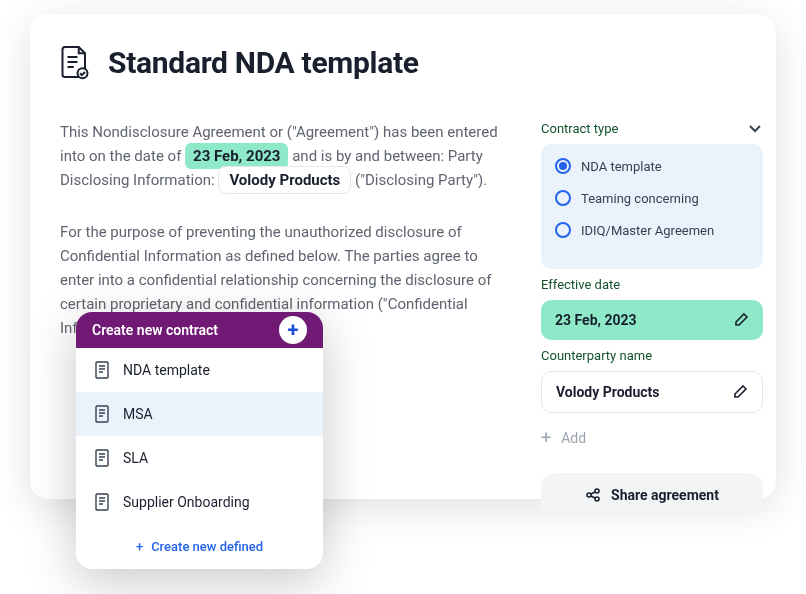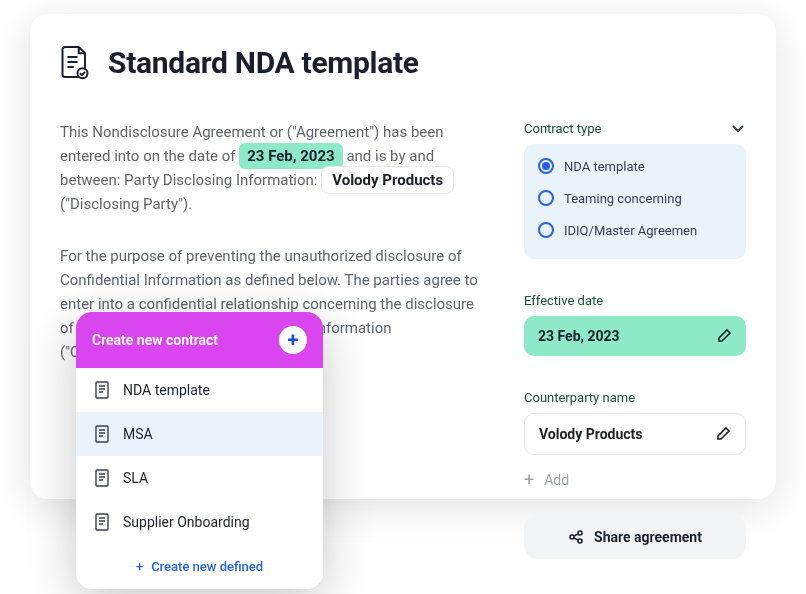--- a/index.html
+++ b/index.html
@@ -1,43 +1,43 @@
 <!DOCTYPE html>
 <html><head>
 <meta charset="utf-8">
 <style>
 *{box-sizing:border-box;margin:0;padding:0;font-family:-apple-system,BlinkMacSystemFont,"Segoe UI",Roboto,sans-serif}
 body{background:#fff;width:806px;height:594px;position:relative;overflow:hidden}
-.card{position:absolute;top:14px;left:30px;width:746px;height:485px;background:#fff;border-radius:18px;box-shadow:0 8px 40px rgba(0,0,0,0.12);padding:30px 30px 0 30px}
+.card{position:absolute;top:14px;left:30px;width:746px;height:485px;background:#fff;border-radius:18px;box-shadow:0 8px 40px rgba(0,0,0,0.12);padding:30px 13px 0 30px}
 .header{display:flex;align-items:center;gap:18px;margin-bottom:40px}
 .doc-icon{width:30px;height:36px;flex-shrink:0}
 .title{font-size:30px;font-weight:700;color:#1a1f2e;letter-spacing:-0.3px}
 .content{display:flex;gap:40px}
 .body-col{flex:1;font-size:15px;line-height:24px;color:#5f6470}
 .body-col p{margin-bottom:28px}
 .hl-green{background:#8de9c8;border-radius:6px;padding:4px 8px;font-weight:700;color:#1a1f2e}
 .chip-box{background:#fff;border:1px solid #e5e7eb;border-radius:8px;padding:4px 10px;font-weight:700;color:#1a1f2e}
 .side-col{width:222px;flex-shrink:0}
 .side-title{font-size:13px;color:#14532d;margin-bottom:8px;display:flex;justify-content:space-between;align-items:center}
 .chev{width:16px;height:16px}
 .radio-box{background:#eaf2fc;border-radius:10px;padding:14px 14px}
 .radio-item{display:flex;align-items:center;gap:10px;font-size:13px;color:#374151;margin-bottom:16px;cursor:pointer}
-.radio-item:last-child{margin-bottom:7px}
+.radio-item:last-child{margin-bottom:17px}
 .radio-o{width:16px;height:16px;border:2px solid #2563eb;border-radius:50%;flex-shrink:0;position:relative}
 .radio-o.sel::after{content:"";position:absolute;top:2px;left:2px;width:8px;height:8px;background:#2563eb;border-radius:50%}
-.field-block{margin-top:34px}
+.field-block{margin-top:8px}
 .field-val{background:#8de9c8;border-radius:10px;padding:12px 14px;display:flex;justify-content:space-between;align-items:center;font-weight:700;font-size:14px;color:#1a1f2e}
 .field-val.white{background:#fff;border:1px solid #e5e7eb}
 .edit-icon{width:16px;height:16px;flex-shrink:0}
 .add-row{display:flex;align-items:center;gap:10px;color:#9ca3af;font-size:14px;margin-top:16px;cursor:pointer}
 .plus{font-size:18px;line-height:1}
 .share-btn{margin-top:26px;background:#f2f4f6;border-radius:14px;padding:14px;display:flex;align-items:center;justify-content:center;gap:10px;font-weight:700;font-size:14px;color:#1a1f2e;cursor:pointer}
 .share-ic{width:16px;height:16px}
 .dropdown{position:absolute;top:312px;left:76px;width:247px;background:#fff;border-radius:16px;box-shadow:0 12px 50px rgba(0,0,0,0.22);overflow:hidden}
-.dd-head{background:#d946ef;color:#fff;padding:14px 16px;font-weight:600;font-size:14px;display:flex;justify-content:space-between;align-items:center}
+.dd-head{background:#701a75;color:#fff;padding:4px 16px;font-weight:600;font-size:14px;display:flex;justify-content:space-between;align-items:center}
 .dd-plus{width:28px;height:28px;background:#fff;border-radius:50%;display:flex;align-items:center;justify-content:center;color:#1d4ed8;font-size:20px;font-weight:700}
 .dd-item{padding:13px 18px;display:flex;align-items:center;gap:13px;font-size:14px;color:#1a1f2e;cursor:pointer}
 .dd-item.hover{background:#eaf2fc}
 .dd-ic{width:16px;height:18px;flex-shrink:0}
 .dd-create{padding:15px;text-align:center;color:#2563eb;font-size:13px;font-weight:500;cursor:pointer;display:flex;align-items:center;justify-content:center;gap:8px}
 svg{display:block}
 </style>
 </head>
 <body>
 

